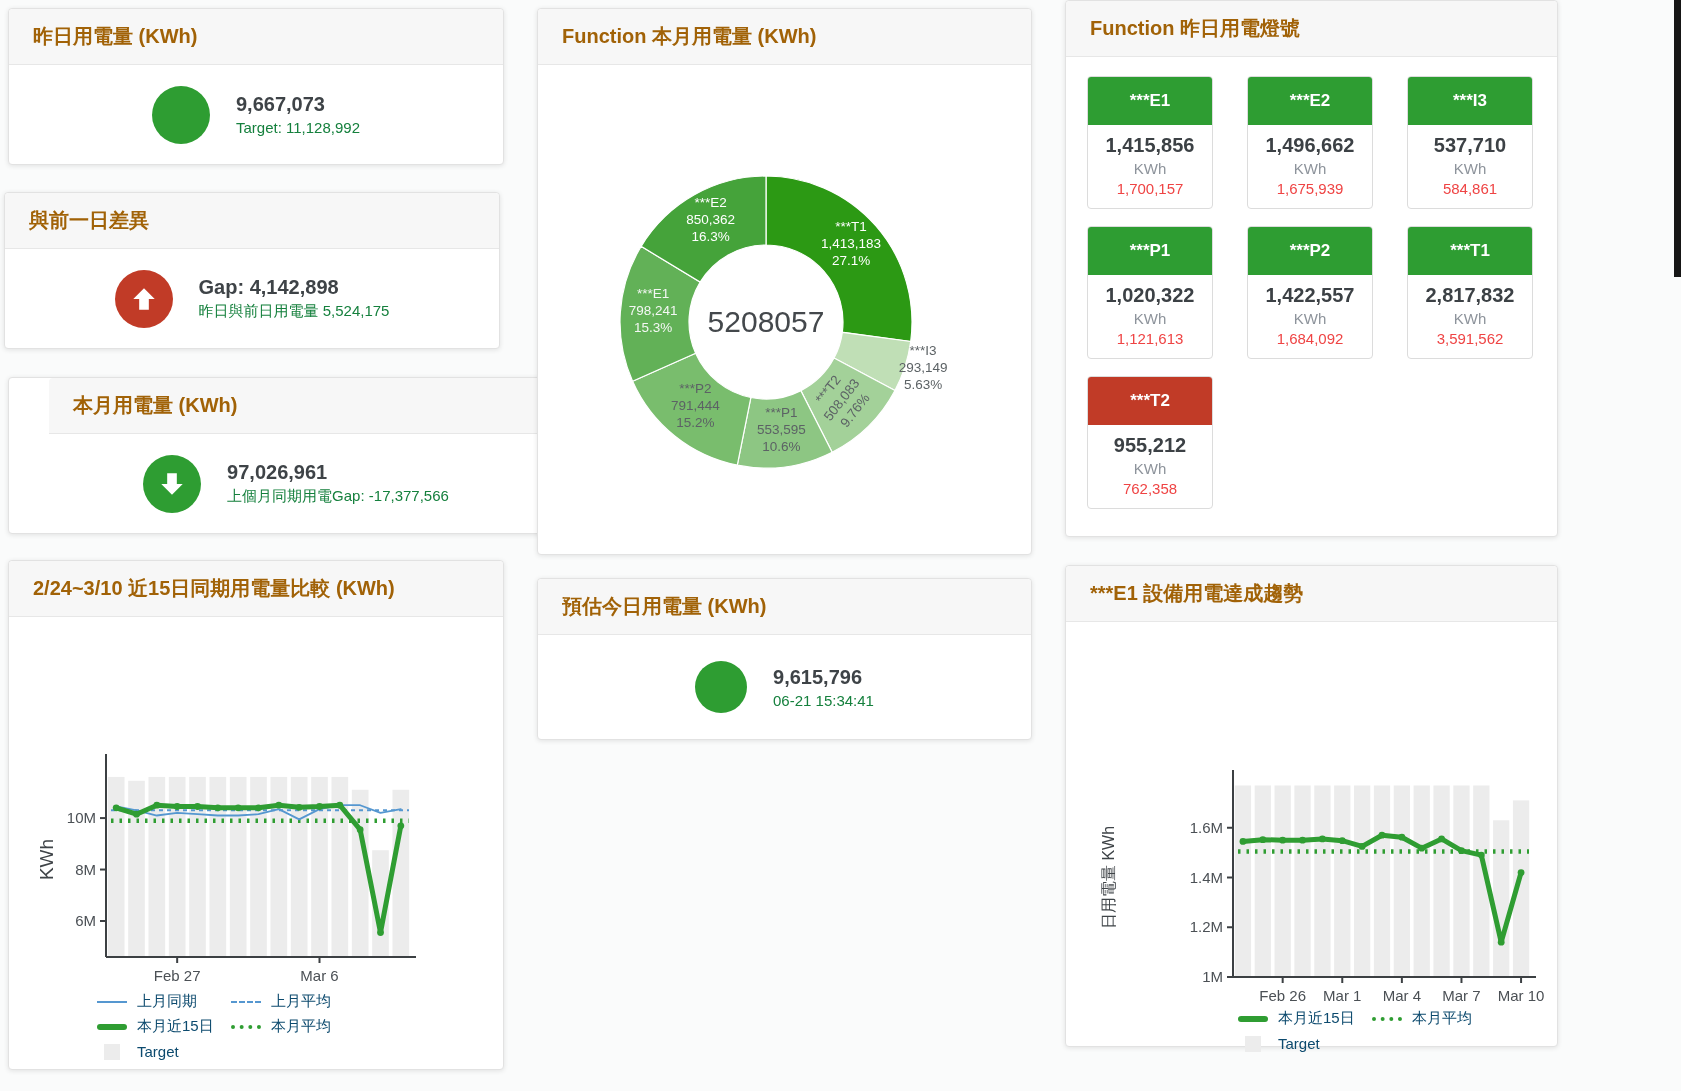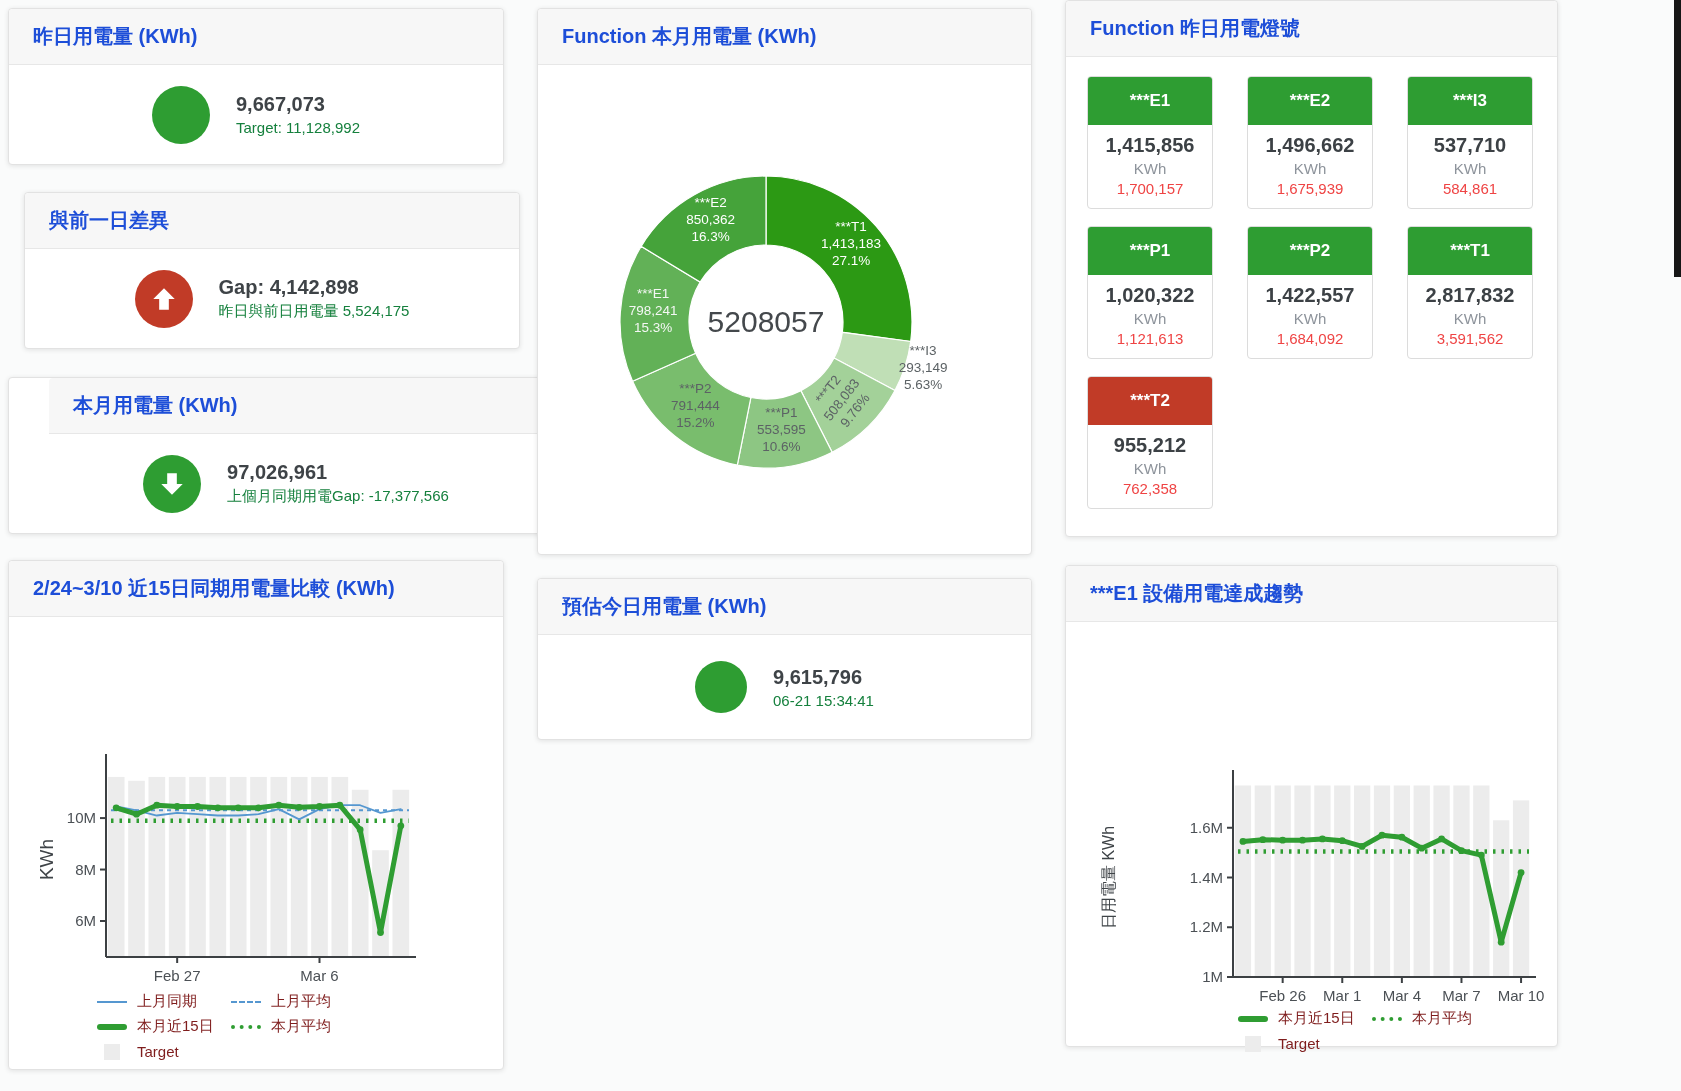--- a/index.html
+++ b/index.html
@@ -1,36 +1,36 @@
 <!DOCTYPE html>
 <html><head>
 <meta charset="utf-8">
 <style>
   html,body{margin:0;padding:0;}
   body{background:#f6f7f7;font-family:"Liberation Sans","DejaVu Sans",sans-serif;}
   .stage{position:relative;width:1681px;height:1091px;overflow:hidden;background:#fafbfb;}
   .card{position:absolute;background:#fff;border:1px solid #e2e2e2;border-radius:4px;box-shadow:0 1px 5px rgba(0,0,0,.10);}
   .card-h{height:56px;display:flex;align-items:center;padding:0 24px;background:#f7f7f7;border-bottom:1px solid #e7e7e7;
-          font-size:20px;font-weight:bold;color:#1d4ed8;border-radius:4px 4px 0 0;box-sizing:border-box;}
+          font-size:20px;font-weight:bold;color:#a16207;border-radius:4px 4px 0 0;box-sizing:border-box;}
   .stat-body{display:flex;align-items:center;justify-content:center;gap:26px;height:calc(100% - 56px);}
   .circle{width:58px;height:58px;border-radius:50%;display:flex;align-items:center;justify-content:center;flex:0 0 auto;}
   .stat-main{font-size:20px;font-weight:bold;color:#3e4347;line-height:1.15;}
   .stat-sub{font-size:15px;color:#15803d;margin-top:3px;}
   .lamp-grid{display:grid;grid-template-columns:repeat(3,126px);column-gap:34px;row-gap:17px;padding:19px 0 0 21px;}
   .tile{border:1px solid #dcdcdc;border-radius:4px;overflow:hidden;text-align:center;background:#fff;}
   .tile-h{height:48px;display:flex;align-items:center;justify-content:center;color:#fff;font-weight:bold;font-size:17px;}
   .tile-v{font-size:20px;font-weight:bold;color:#3c4145;margin-top:9px;}
   .tile-u{font-size:15px;color:#8d939b;margin-top:3px;}
   .tile-t{font-size:15px;color:#ef4444;margin:3px 0 11px;}
   svg text.tick{font-size:15px;fill:#4b5055;}
   svg text.ylab{font-size:19px;fill:#3f4448;}
   svg text.ylab2{font-size:16px;fill:#3f4448;}
   svg text.donut-lab{font-size:13.5px;}
   svg text.donut-center{font-size:30px;fill:#44484c;}
-  .legend{margin-left:88px;font-size:15px;color:#7f1d1d;}
+  .legend{margin-left:88px;font-size:15px;color:#0c4a6e;}
   .legend.right{margin-left:172px;}
   .leg-row{display:flex;align-items:center;height:21px;margin-bottom:4px;}
   .leg-item{display:flex;align-items:center;width:134px;}
   .leg-item:last-child{width:auto;}
   .sw{display:inline-block;width:30px;margin-right:10px;flex:0 0 auto;box-sizing:border-box;}
   .sw.blue-line{border-top:2px solid #5597d0;}
   .sw.blue-dash{border-top:2px dashed #5597d0;}
   .sw.green-thick{height:6px;background:#2f9d32;border-radius:3px;}
   .sw.green-dot{border-top:4px dotted #2f9d32;}
   .sw.gray-square{width:16px;height:16px;background:#ececec;margin-left:7px;margin-right:17px;}
@@ -45,21 +45,21 @@
     <div class="card-h">昨日用電量 (KWh)</div>
     <div class="stat-body">
       <div class="circle" style="background:#2e9d32;"></div>
       <div>
         <div class="stat-main">9,667,073</div>
         <div class="stat-sub">Target: 11,128,992</div>
       </div>
     </div>
   </div>
 
-  <div class="card" style="left:24px;top:192px;width:494px;height:155px;">
+  <div class="card" style="left:4px;top:192px;width:494px;height:155px;">
     <div class="card-h">與前一日差異</div>
     <div class="stat-body">
       <div class="circle" style="background:#c13b27;">
         <svg width="30" height="30" viewBox="0 0 28 28">
             <path d="M14 4 L24 14 H18.5 V24 H9.5 V14 H4 Z" fill="#fff"></path>
           </svg>
       </div>
       <div>
         <div class="stat-main">Gap: 4,142,898</div>
         <div class="stat-sub">昨日與前日用電量 5,524,175</div>

